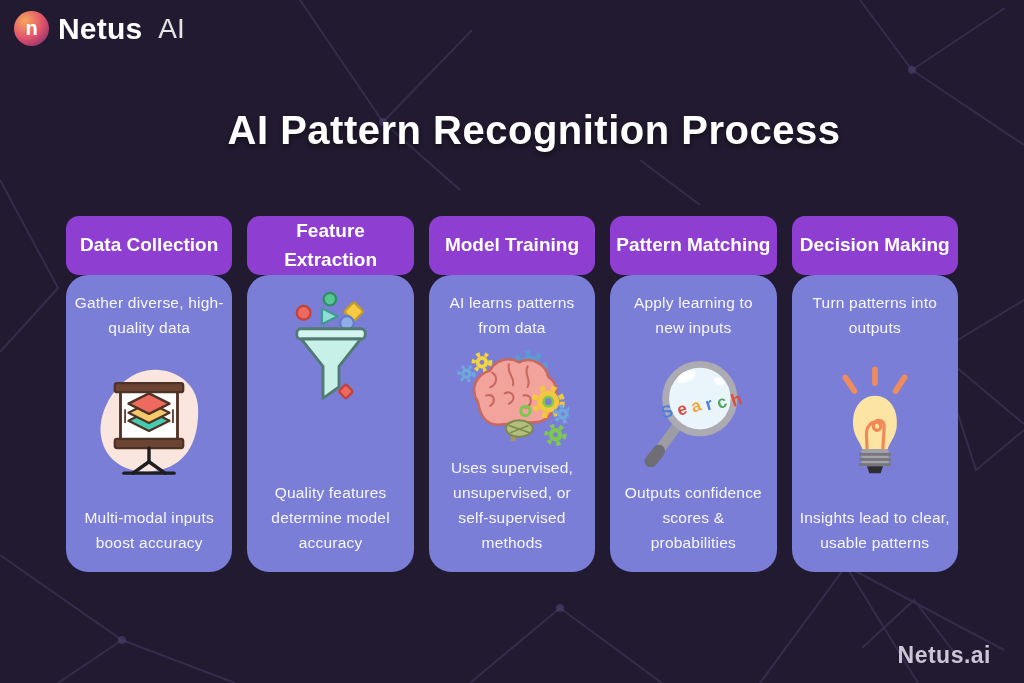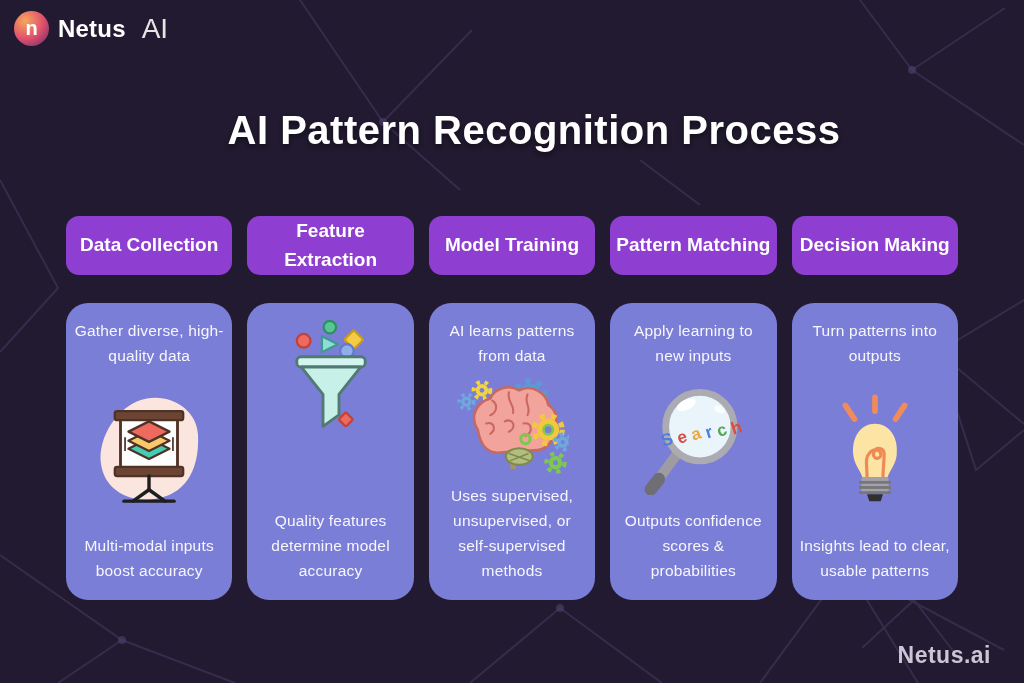--- a/index.html
+++ b/index.html
@@ -12,42 +12,42 @@
   }
   .bg-net { position:absolute; inset:0; width:1024px; height:683px; }
 
   .logo { position:absolute; top:11px; left:14px; display:flex; align-items:center; gap:9px; }
   .logo-circle {
     width:35px; height:35px; border-radius:50%;
     background:radial-gradient(circle at 32% 28%, #F6A75C 0%, #E0506C 52%, #62276E 100%);
     display:flex; align-items:center; justify-content:center;
   }
   .logo-glyph { color:#fff; font-weight:700; font-size:20px; line-height:1; transform:translateY(-1px); }
-  .logo-brand { color:#fff; font-size:24px; font-weight:700; letter-spacing:.2px; }
+  .logo-brand { color:#fff; font-size:30px; font-weight:700; letter-spacing:.2px; }
   .logo-suffix { color:#e5e5e5; font-size:28px; font-weight:300; margin-left:7px; }
 
   .page-title {
     position:absolute; top:108px; left:0; width:100%;
     text-align:center; color:#fff; font-size:40px; font-weight:700;
     letter-spacing:.5px; text-shadow:0 3px 5px rgba(0,0,0,.45);padding-left:44px;
   }
 
   .columns {
     position:absolute; top:216px; left:66px; width:892px;
     display:flex; gap:15px;
   }
   .column { width:166.4px; display:flex; flex-direction:column; }
   .col-header {
     background:#8E3FD2; border-radius:13px; height:59px;
     display:flex; align-items:center; justify-content:center;
     text-align:center; color:#fff; font-weight:700; font-size:19px;
     line-height:1.5; padding:0 6px;
   }
   .col-card {
-    margin-top:28px; background:#7A7ED7; border-radius:22px; height:297px;
+    background:#7A7ED7; border-radius:22px; height:297px;
     padding:15px 8px 17px;
     display:flex; flex-direction:column; align-items:center; justify-content:space-between;
     text-align:center; color:#F7F6FD;
   }
   .card-text { font-size:15.5px; line-height:1.62; letter-spacing:.2px; }
   .card-icon { width:114px; height:114px; flex:0 0 auto; }
 
   .watermark {
     position:absolute; right:33px; bottom:14px;
     color:#CCC5D6; font-size:23px; font-weight:700; letter-spacing:.5px;

